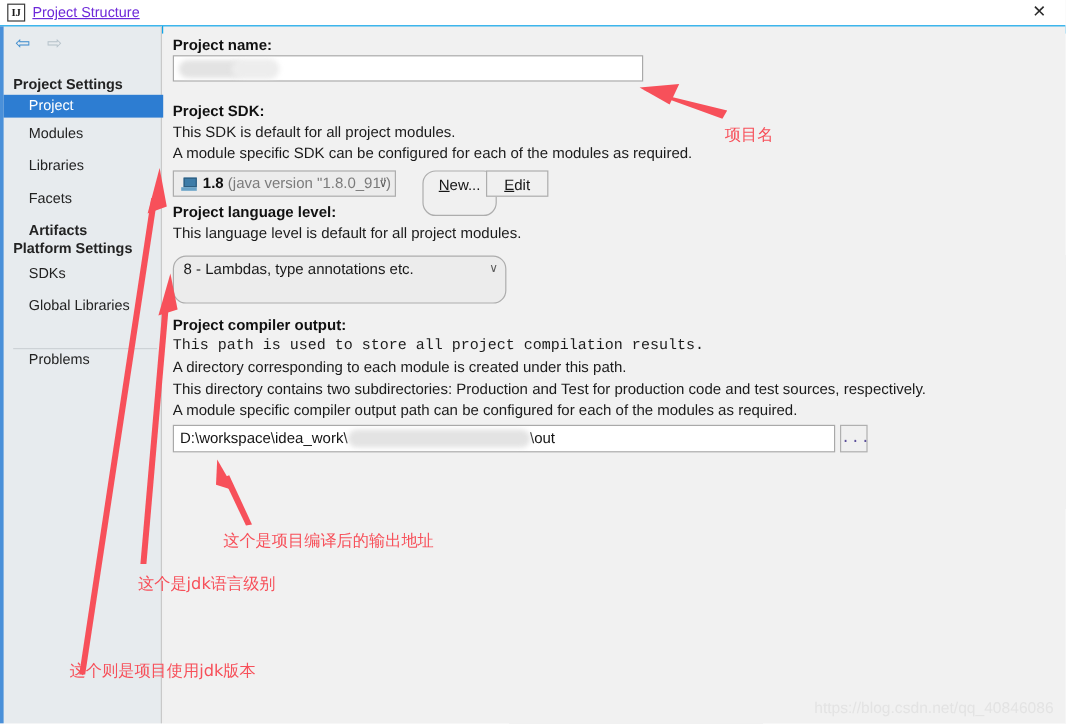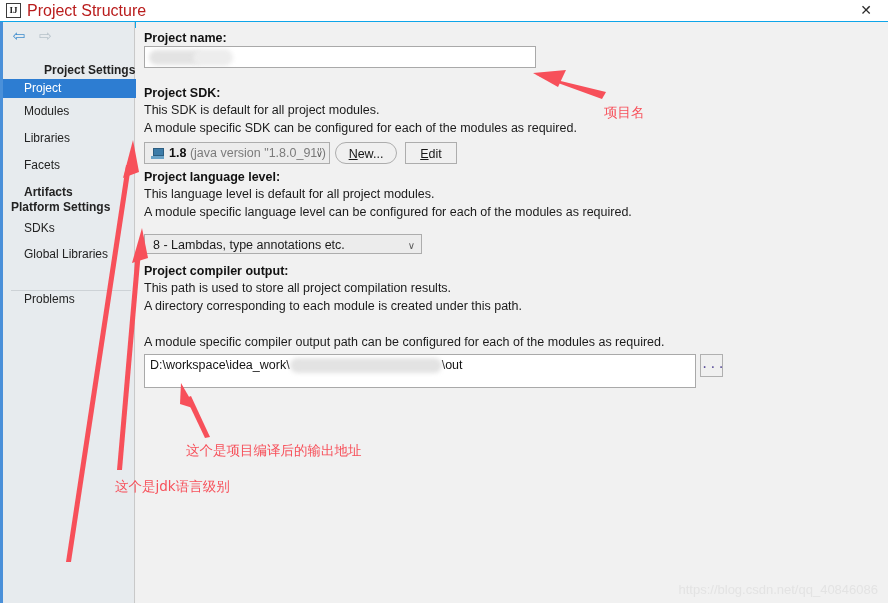--- a/index.html
+++ b/index.html
@@ -38,23 +38,24 @@
     color: #1a1a1a;
     font-size: 9px;
     font-weight: bold;
     line-height: 13px;
     text-align: center;
     font-family: "Liberation Serif", serif;
   }
   .title-text {
     position: absolute;
     left: 27px; top: 3px;
-    font-size: 16px;
-    color: #b91c1c;
+    font-size: 12px;
+    color: #6d28d9;
     line-height: 15px;
+    text-decoration: underline;
   }
   .title-close {
     position: absolute;
     right: 8px; top: 1px;
     width: 28px; height: 19px;
     color: #2b2b2b;
     font-size: 14px;
     line-height: 19px;
     text-align: center;
     cursor: pointer;
@@ -275,21 +276,21 @@
     <div class="title-close">✕</div>
   </div>
 
   <div class="sidebar">
 
     <div class="nav-arrows">
       <span class="nav-arrow back">⇦</span>
       <span class="nav-arrow fwd">⇨</span>
     </div>
 
-    <div class="group-head" style="top:41px;margin-left:33px;">Project Settings</div>
+    <div class="group-head" style="top:41px;">Project Settings</div>
 
     <div class="nav-item selected" style="top:57px;">Project</div>
     <div class="nav-item" style="top:80px;">Modules</div>
     <div class="nav-item" style="top:107px;">Libraries</div>
     <div class="nav-item" style="top:134px;">Facets</div>
     <div class="nav-item" style="top:161px;font-weight:bold;">Artifacts</div>
 
     <div class="group-head" style="top:178px;">Platform Settings</div>
 
     <div class="nav-item" style="top:197px;">SDKs</div>
@@ -317,42 +318,42 @@
         <i class="mon"></i>
           <i class="base"></i>
       </span>
       <span class="combo-text">
         <span class="ver">1.8</span>
         <span class="jv">(java version "1.8.0_91")</span>
       </span>
       <span class="caret">∨</span>
     </div>
 
-    <div class="btn" style="left:199px; top:120px; width:62px; height:22px;border-radius:11px;">
+    <div class="btn" style="left:216px; top:120px; width:62px; height:38px;border-radius:11px;">
       <u>N</u>ew...
     </div>
     <div class="btn" style="left:269px; top:120px; width:52px; height:22px;">
       <u>E</u>dit
     </div>
 
     <div class="lbl-bold" style="left:8px; top:148px;">Project language level:</div>
     <div class="lbl" style="left:8px; top:165px;">This language level is default for all project modules.</div>
-    <div class="lbl" style="left:8px; top:183px;">A module specific language level can be configured for each of the modules as required.</div>
-
-    <div class="combo" style="left:8px; top:212px; width:278px; height:20px; padding-left:8px;">
+
+    <div class="combo" style="left:8px; top:191px; width:278px; height:40px; padding-left:8px;border-radius:11px;">
       <span>8 - Lambdas, type annotations etc.</span>
       <span class="caret">∨</span>
     </div>
 
     <div class="lbl-bold" style="left:8px; top:242px;">Project compiler output:</div>
-    <div class="lbl" style="left:8px; top:259px;">This path is used to store all project compilation results.</div>
+    <div class="lbl" style="left:8px; top:259px;font-family:Liberation Mono, monospace;">This path is used to store all project compilation results.</div>
     <div class="lbl" style="left:8px; top:277px;">A directory corresponding to each module is created under this path.</div>
+    <div class="lbl" style="left:8px; top:295px;">This directory contains two subdirectories: Production and Test for production code and test sources, respectively.</div>
     <div class="lbl" style="left:8px; top:313px;">A module specific compiler output path can be configured for each of the modules as required.</div>
 
-    <div class="textfield" style="left:8px; top:332px; width:552px; height:34px;">
+    <div class="textfield" style="left:8px; top:332px; width:552px; height:23px;">
       <span>D:\workspace\idea_work\</span><span class="blur-blob" style="display:inline-block; position:relative; top:3px; width:152px; height:15px; vertical-align:top;"></span><span>\out</span>
     </div>
 
     <div class="browse-btn" style="left:564px; top:332px; width:23px; height:23px;">...</div>
   </div>
 
   <div class="anno-layer">
     <svg width="888" height="603" style="position:absolute; left:0; top:0;">
 
       <g fill="#f7505a" stroke="none">
@@ -372,16 +373,17 @@
 
       <g fill="#f7505a" stroke="none">
         <path d="M205,438 L186,398 L191,396 L210,437 Z"></path>
         <path d="M181,383 L196,409 L180,404 Z"></path>
       </g>
     </svg>
 
     <div class="anno-text" style="left:604px; top:104px;">项目名</div>
     <div class="anno-text" style="left:186px; top:442px;">这个是项目编译后的输出地址</div>
     <div class="anno-text" style="left:115px; top:478px;">这个是jdk语言级别</div>
+    <div class="anno-text" style="left:58px; top:550px;">这个则是项目使用jdk版本</div>
   </div>
 
   <div class="watermark">https://blog.csdn.net/qq_40846086</div>
 </div>
 
 </body></html>

